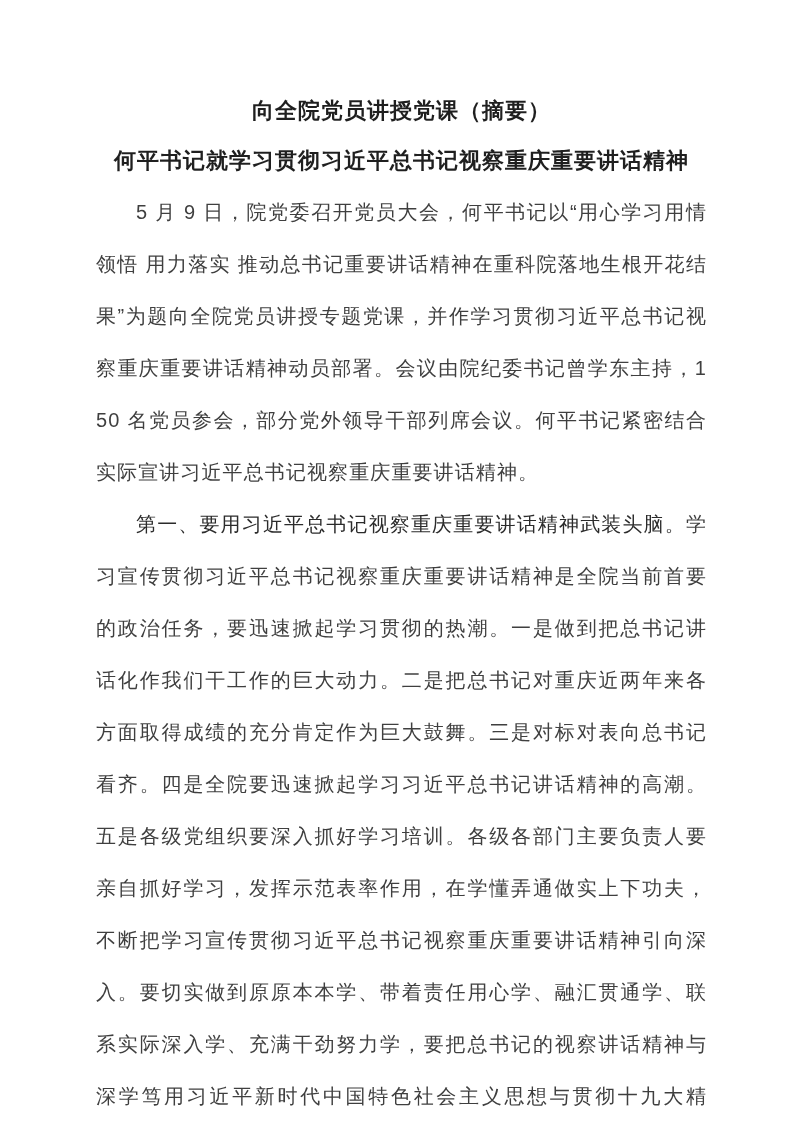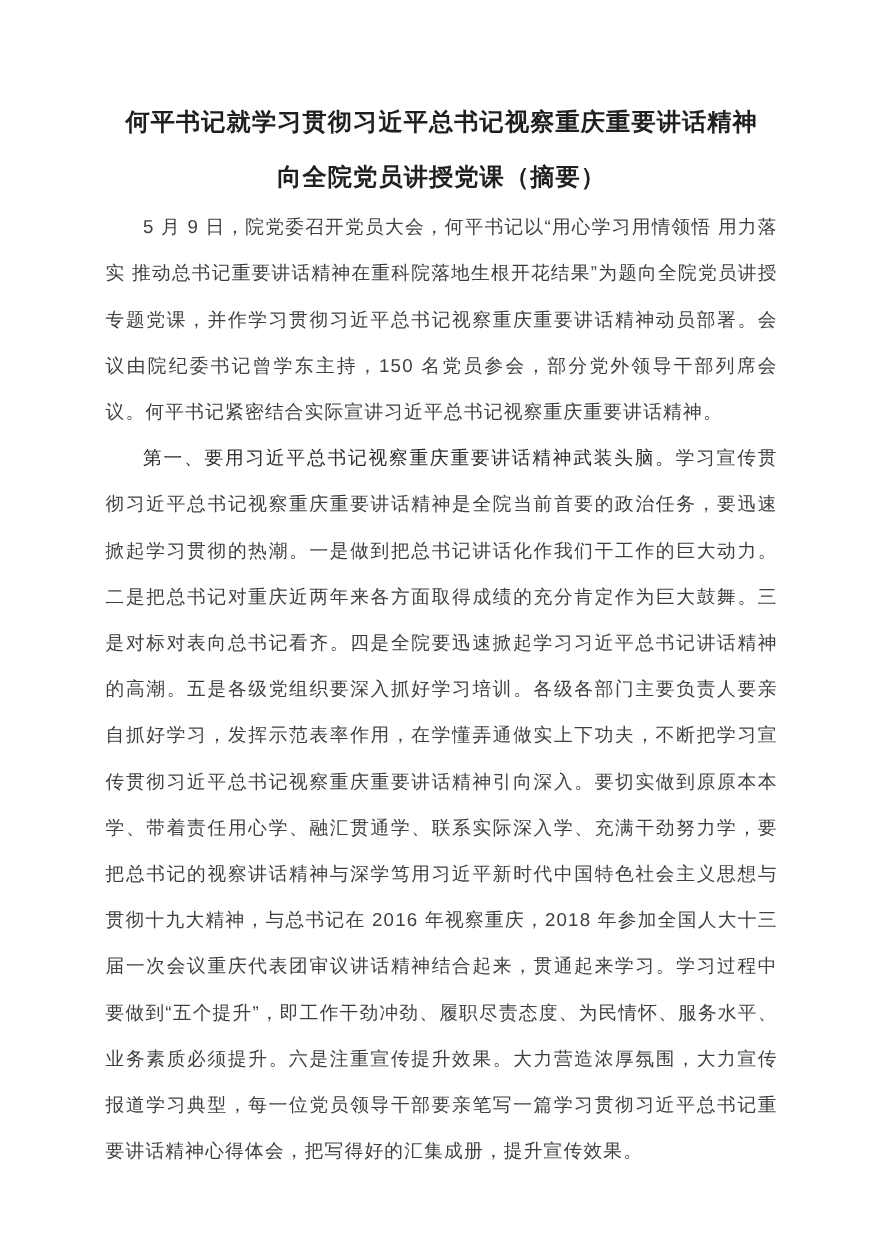--- a/index.html
+++ b/index.html
@@ -27,41 +27,41 @@
     text-align: center;
     color: var(--title-text, #1f1f1f);
     letter-spacing: 1px;
   }
   .title-line {
     white-space: nowrap;
   }
   .para {
     margin: 0;
     padding: 0;
-    font-size: 17px;
-    line-height: 42px;
+    font-size: 20px;
+    line-height: 52px;
     color: var(--body-text, #3f3f3f);
     text-align: justify;
     text-justify: inter-ideograph;
     text-indent: 2em;
     letter-spacing: 1.1px;
     word-break: break-all;
   }
   .para-lead {
     font-weight: 400;
     color: var(--bold-text, #2b2b2b);
   }
 </style>
 </head>
 <body>
 
 <div class="page">
 
   <h1 class="doc-title">
+    <div class="title-line">向全院党员讲授党课（摘要）</div>
     <div class="title-line">何平书记就学习贯彻习近平总书记视察重庆重要讲话精神</div>
-    <div class="title-line">向全院党员讲授党课（摘要）</div>
   </h1>
 
   <p class="para"><span class="para-text">5 月 9 日，院党委召开党员大会，何平书记以“用心学习用情领悟 用力落实 推动总书记重要讲话精神在重科院落地生根开花结果”为题向全院党员讲授专题党课，并作学习贯彻习近平总书记视察重庆重要讲话精神动员部署。会议由院纪委书记曾学东主持，150 名党员参会，部分党外领导干部列席会议。何平书记紧密结合实际宣讲习近平总书记视察重庆重要讲话精神。</span></p>
 
   <p class="para"><strong class="para-lead">第一、要用习近平总书记视察重庆重要讲话精神武装头脑。</strong><span class="para-text">学习宣传贯彻习近平总书记视察重庆重要讲话精神是全院当前首要的政治任务，要迅速掀起学习贯彻的热潮。一是做到把总书记讲话化作我们干工作的巨大动力。二是把总书记对重庆近两年来各方面取得成绩的充分肯定作为巨大鼓舞。三是对标对表向总书记看齐。四是全院要迅速掀起学习习近平总书记讲话精神的高潮。五是各级党组织要深入抓好学习培训。各级各部门主要负责人要亲自抓好学习，发挥示范表率作用，在学懂弄通做实上下功夫，不断把学习宣传贯彻习近平总书记视察重庆重要讲话精神引向深入。要切实做到原原本本学、带着责任用心学、融汇贯通学、联系实际深入学、充满干劲努力学，要把总书记的视察讲话精神与深学笃用习近平新时代中国特色社会主义思想与贯彻十九大精神，与总书记在 2016 年视察重庆，2018 年参加全国人大十三届一次会议重庆代表团审议讲话精神结合起来，贯通起来学习。学习过程中要做到“五个提升”，即工作干劲冲劲、履职尽责态度、为民情怀、服务水平、业务素质必须提升。六是注重宣传提升效果。大力营造浓厚氛围，大力宣传报道学习典型，每一位党员领导干部要亲笔写一篇学习贯彻习近平总书记重要讲话精神心得体会，把写得好的汇集成册，提升宣传效果。</span></p>
 
 </div>
 
 </body></html>

